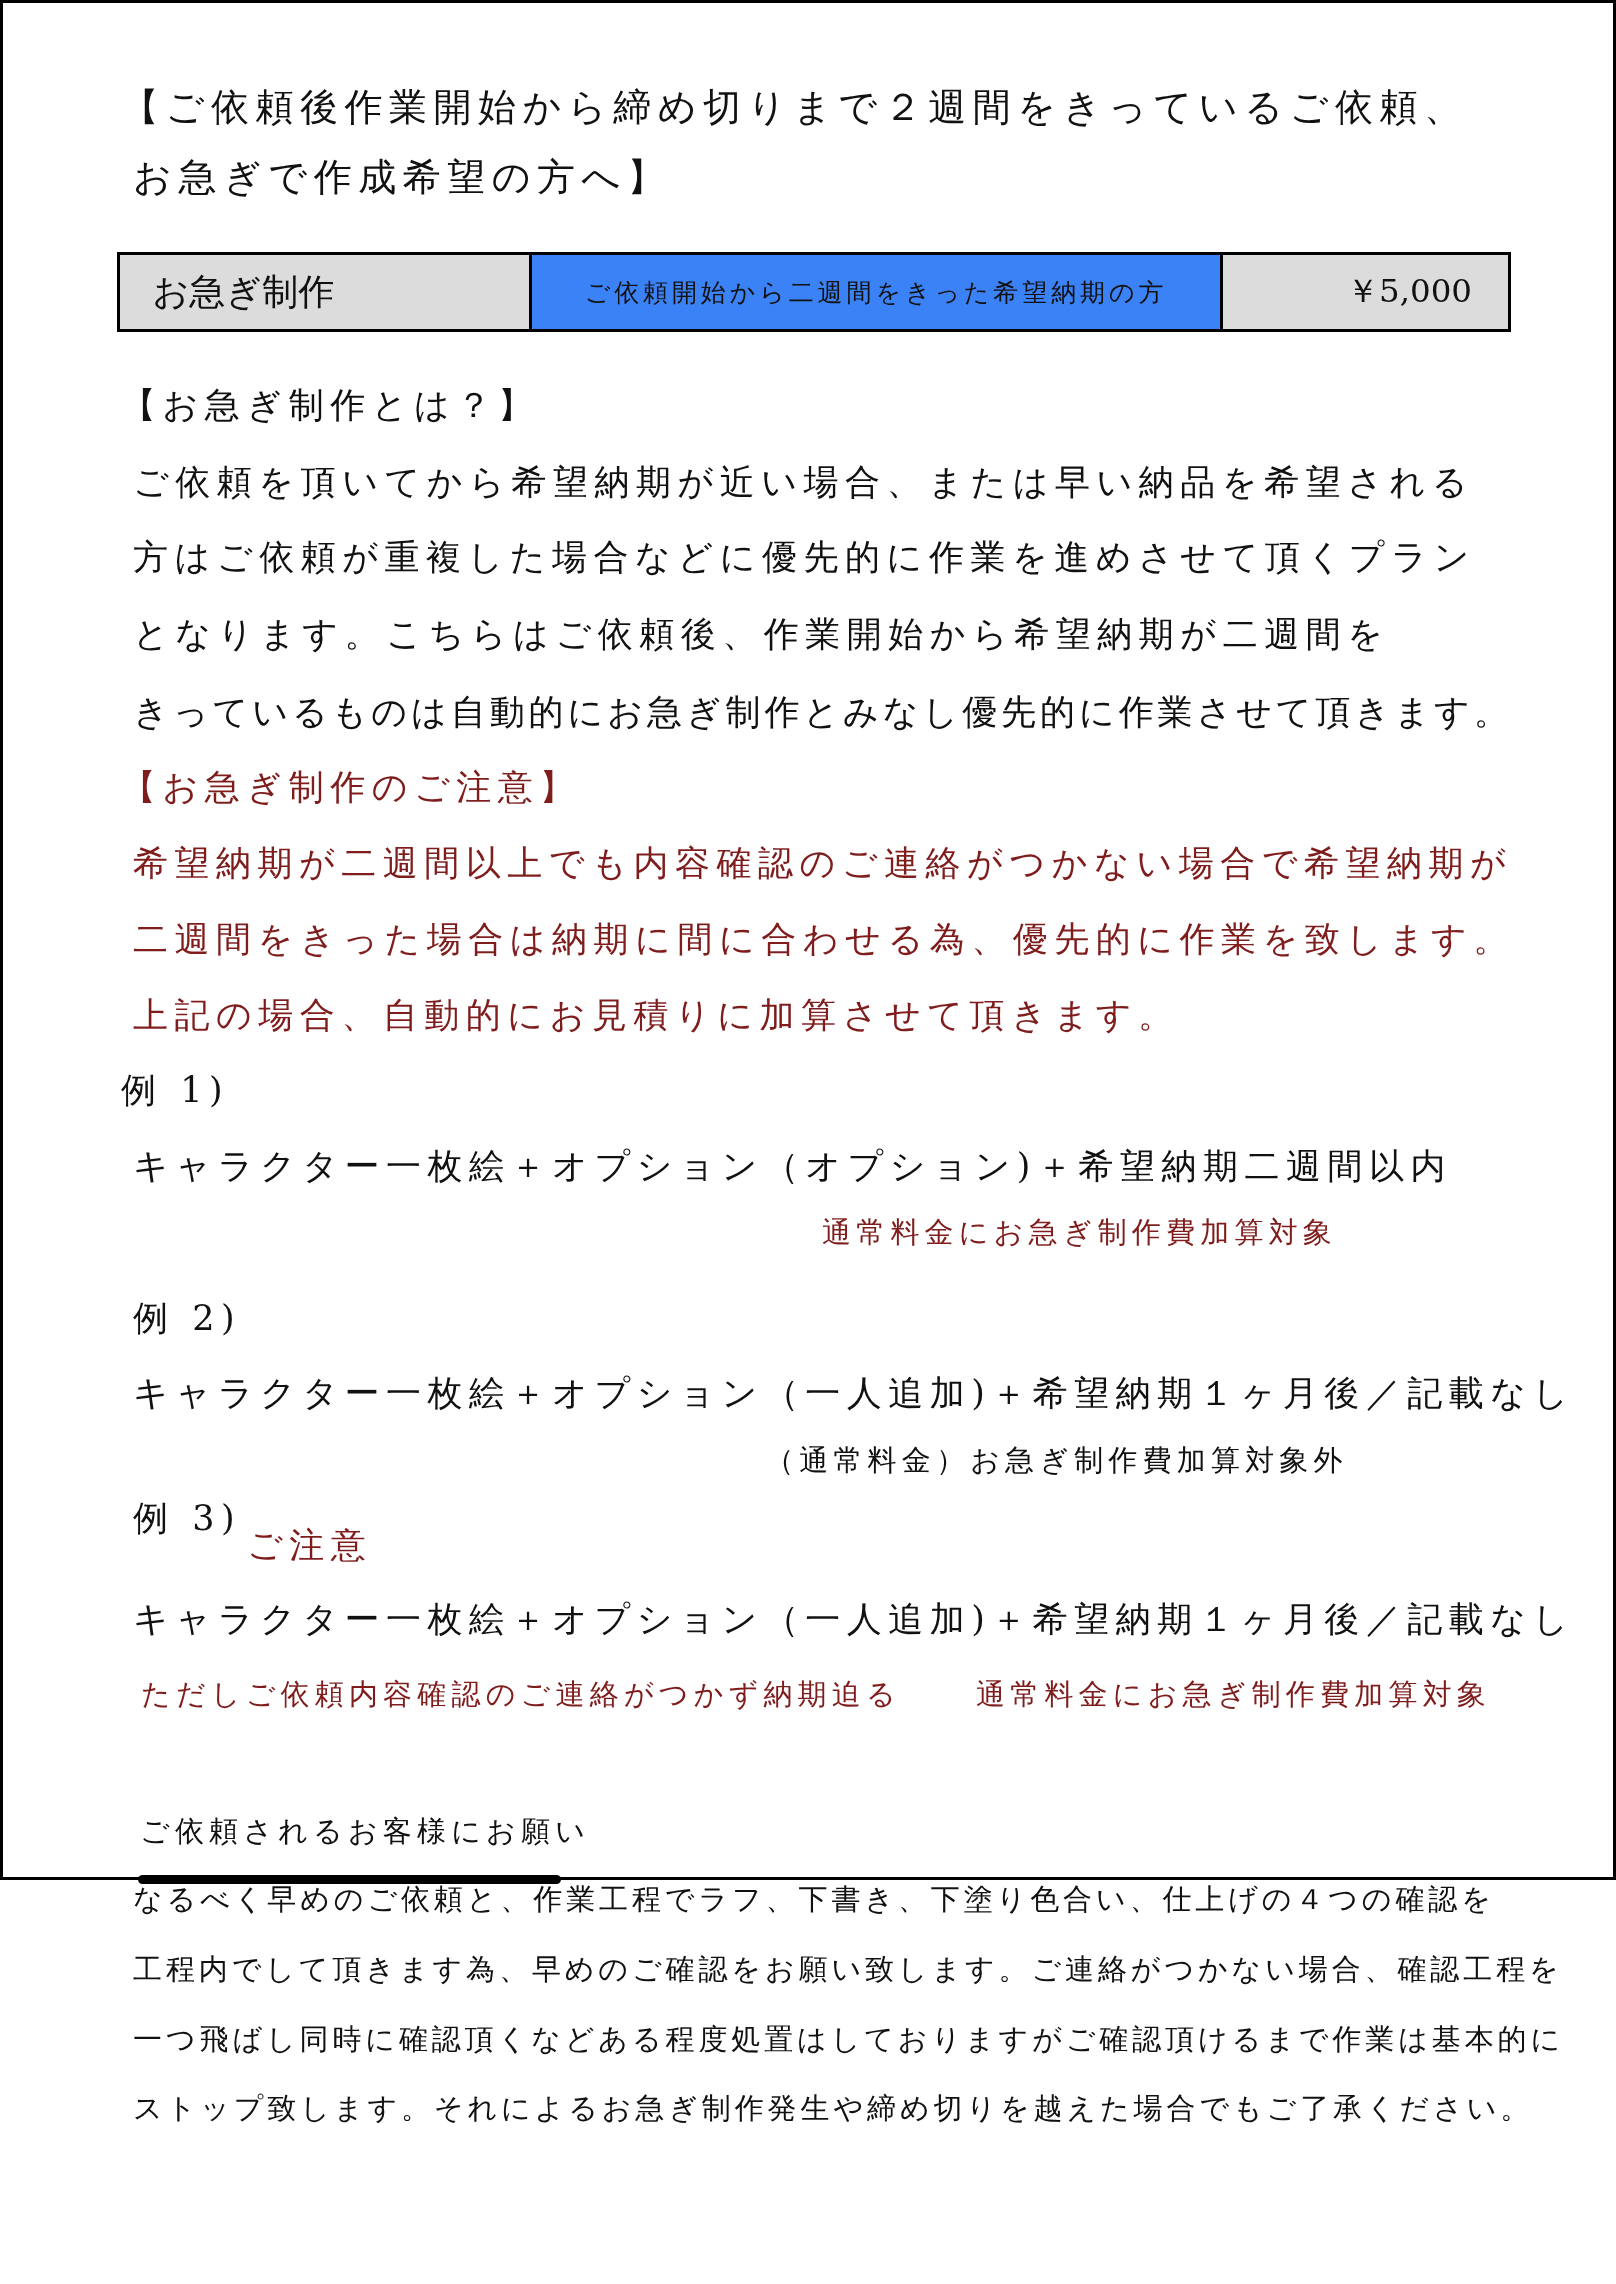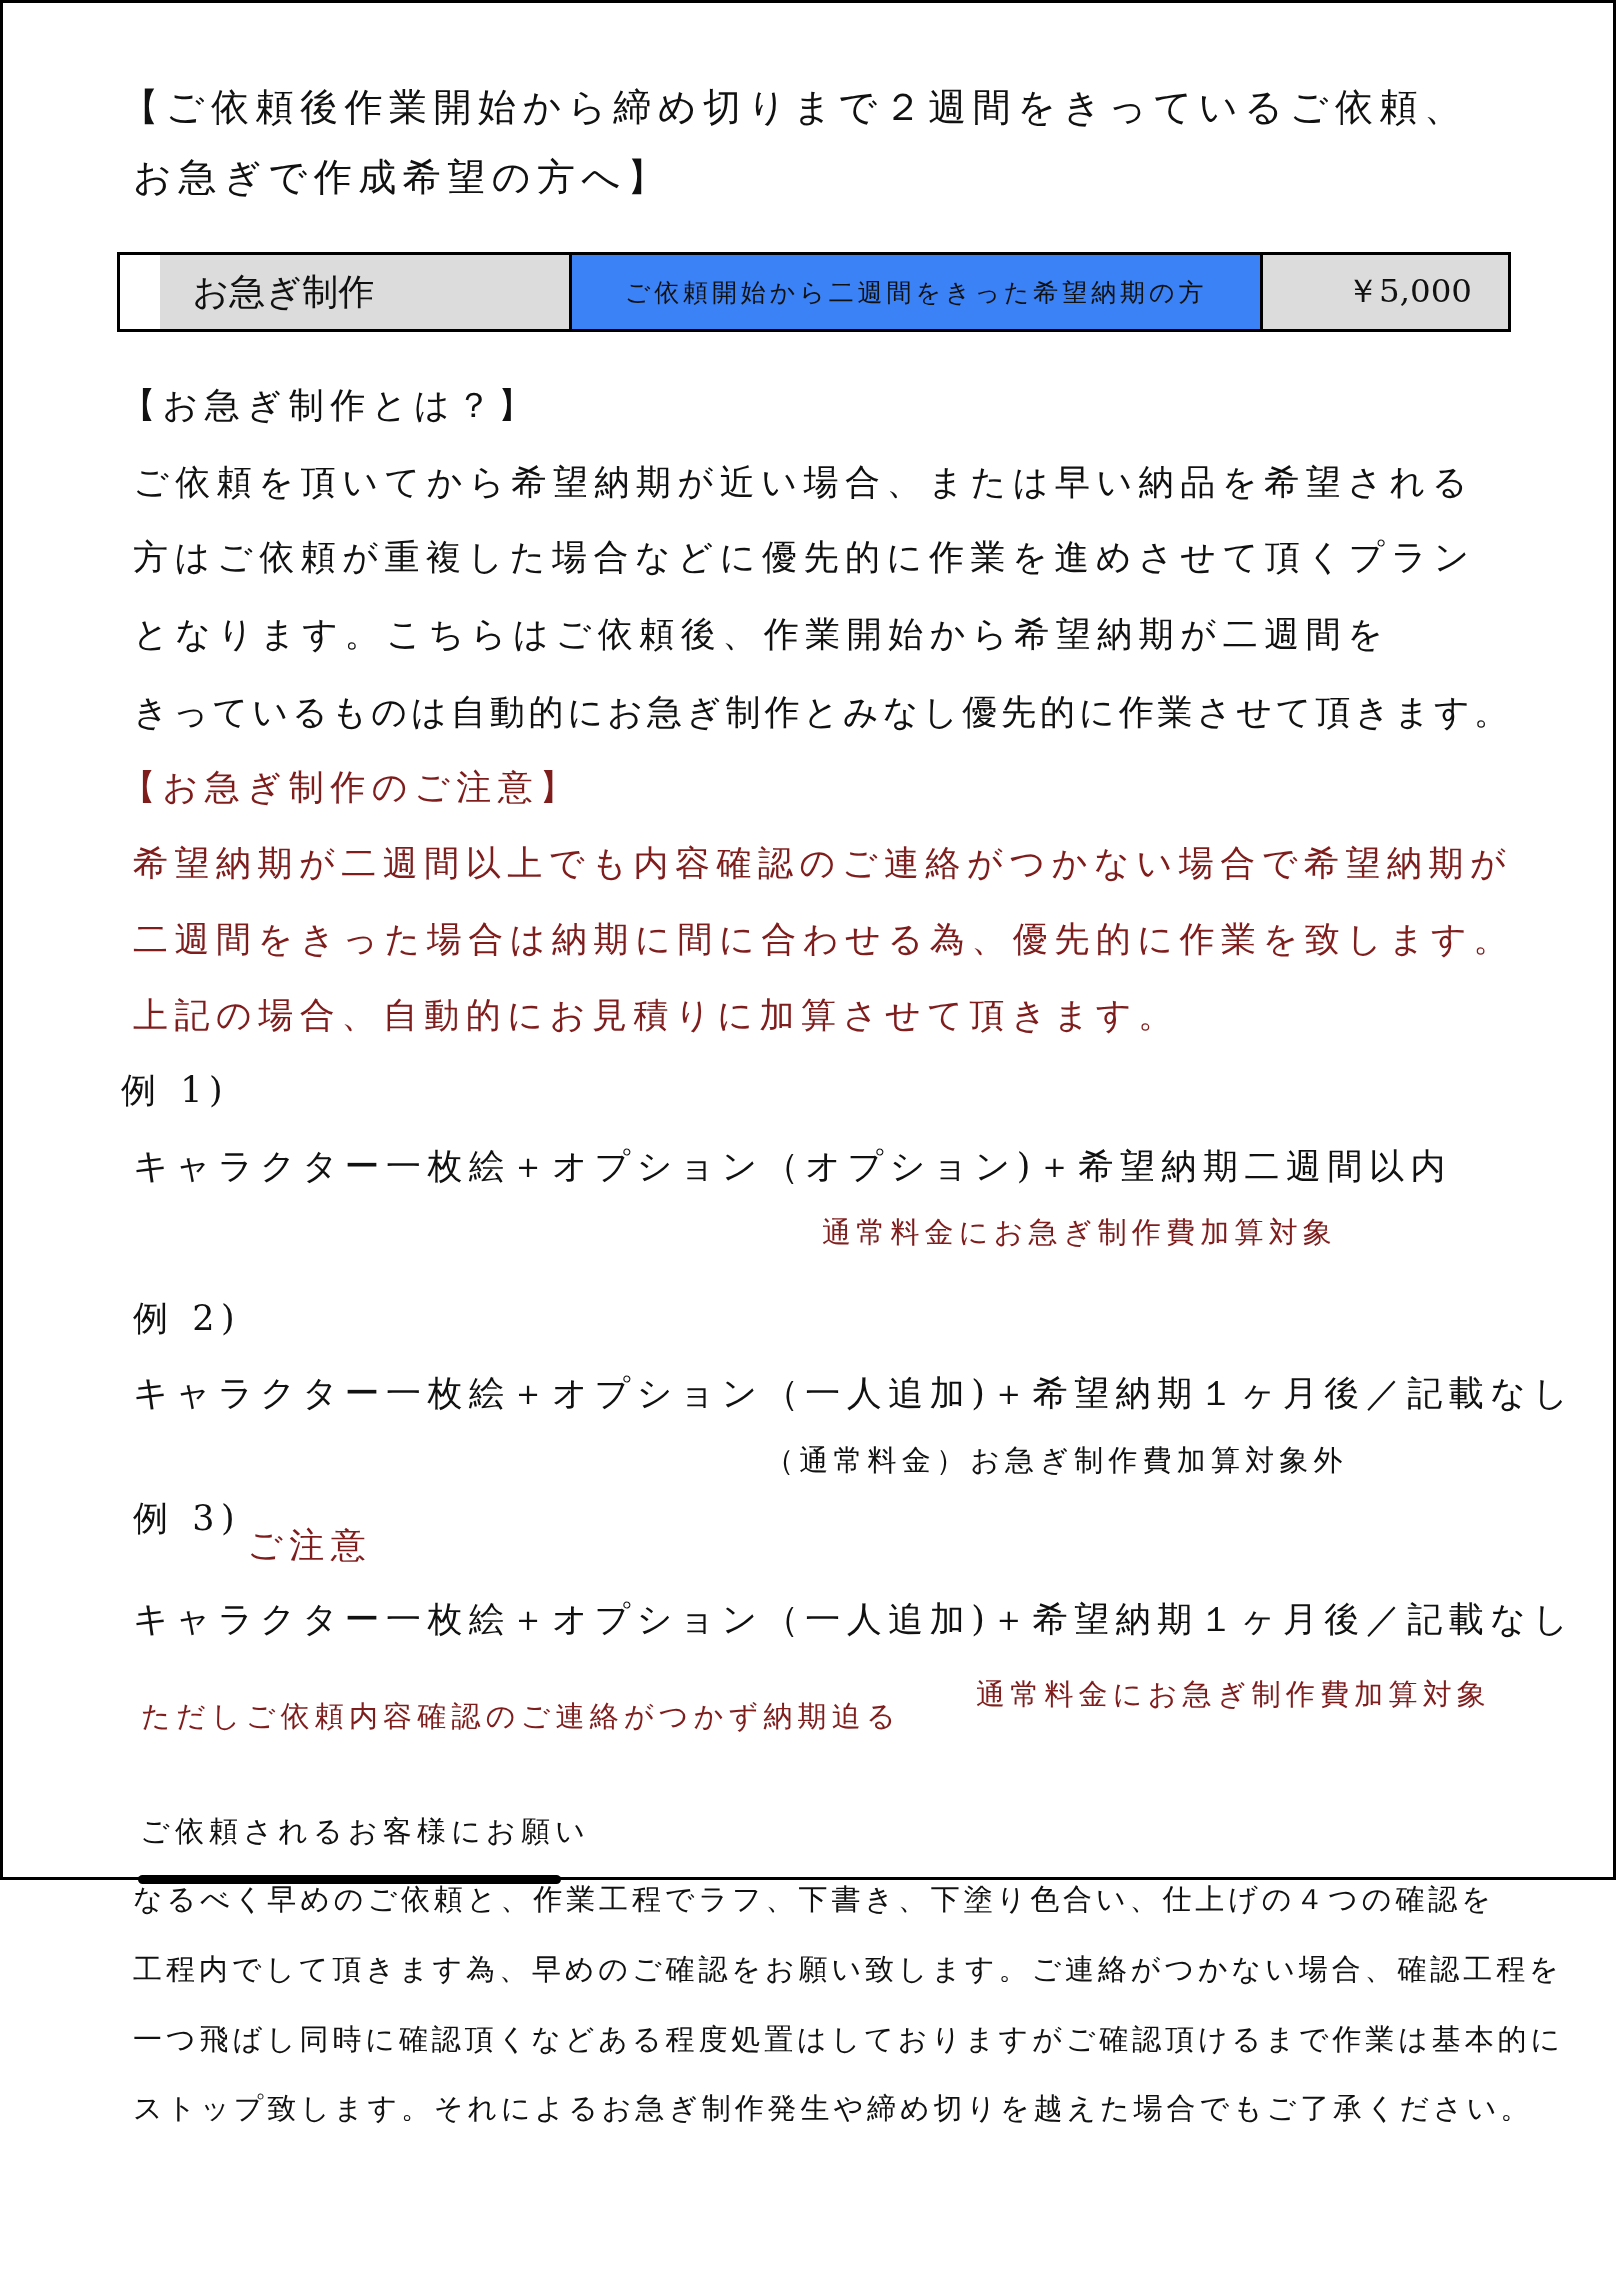--- a/index.html
+++ b/index.html
@@ -23,21 +23,20 @@
   .small { font-size: 29px; letter-spacing: 5.2px; }
   .red   { color: #7f1d1d; }
 
   .table {
     position: absolute;
     left: 114px; top: 249px;
     width: 1394px; height: 80px;
     box-sizing: border-box;
     border: 3.9px solid #000000;
     display: flex;
-    padding-left: 40px;
   }
   .cell {
     box-sizing: border-box;
     height: 100%;
     display: flex; align-items: center;
     font-family: "DejaVu Serif", "Liberation Serif", serif;
     color: #111111;
   }
   .cell.name {
     width: 412px; background: #dcdcdc;
@@ -92,21 +91,21 @@
   <div class="ln body" style="left:130px; top:1146px;">キャラクター一枚絵＋オプション（オプション)＋希望納期二週間以内</div>
   <div class="ln small red" style="left:819px; top:1215px;">通常料金にお急ぎ制作費加算対象</div>
 
   <div class="ln body" style="left:130px; top:1298px;">例 2)</div>
   <div class="ln body" style="left:130px; top:1373px;">キャラクター一枚絵＋オプション（一人追加)＋希望納期１ヶ月後／記載なし</div>
   <div class="ln small" style="left:762px; top:1443px;">（通常料金）お急ぎ制作費加算対象外</div>
 
   <div class="ln body" style="left:130px; top:1498px;">例 3)</div>
   <div class="ln body red" style="left:244px; top:1525px;">ご注意</div>
   <div class="ln body" style="left:130px; top:1599px;">キャラクター一枚絵＋オプション（一人追加)＋希望納期１ヶ月後／記載なし</div>
-  <div class="ln small red" style="left:138px; top:1677px;margin-top:22px;">ただしご依頼内容確認のご連絡がつかず納期迫る</div>
+  <div class="ln small red" style="left:138px; top:1677px;">ただしご依頼内容確認のご連絡がつかず納期迫る</div>
   <div class="ln small red" style="left:973px; top:1677px;">通常料金にお急ぎ制作費加算対象</div>
 
   <div class="ln small" style="left:137px; top:1814px;">ご依頼されるお客様にお願い</div>
   <div class="underline-bar"></div>
   <div class="ln small" style="left:130px; top:1882px; letter-spacing:3.9px;">なるべく早めのご依頼と、作業工程でラフ、下書き、下塗り色合い、仕上げの４つの確認を</div>
   <div class="ln small" style="left:130px; top:1952px; letter-spacing:3.9px;">工程内でして頂きます為、早めのご確認をお願い致します。ご連絡がつかない場合、確認工程を</div>
   <div class="ln small" style="left:130px; top:2022px; letter-spacing:3.9px;">一つ飛ばし同時に確認頂くなどある程度処置はしておりますがご確認頂けるまで作業は基本的に</div>
   <div class="ln small" style="left:130px; top:2091px; letter-spacing:3.9px;">ストップ致します。それによるお急ぎ制作発生や締め切りを越えた場合でもご了承ください。</div>
 
 </div>

